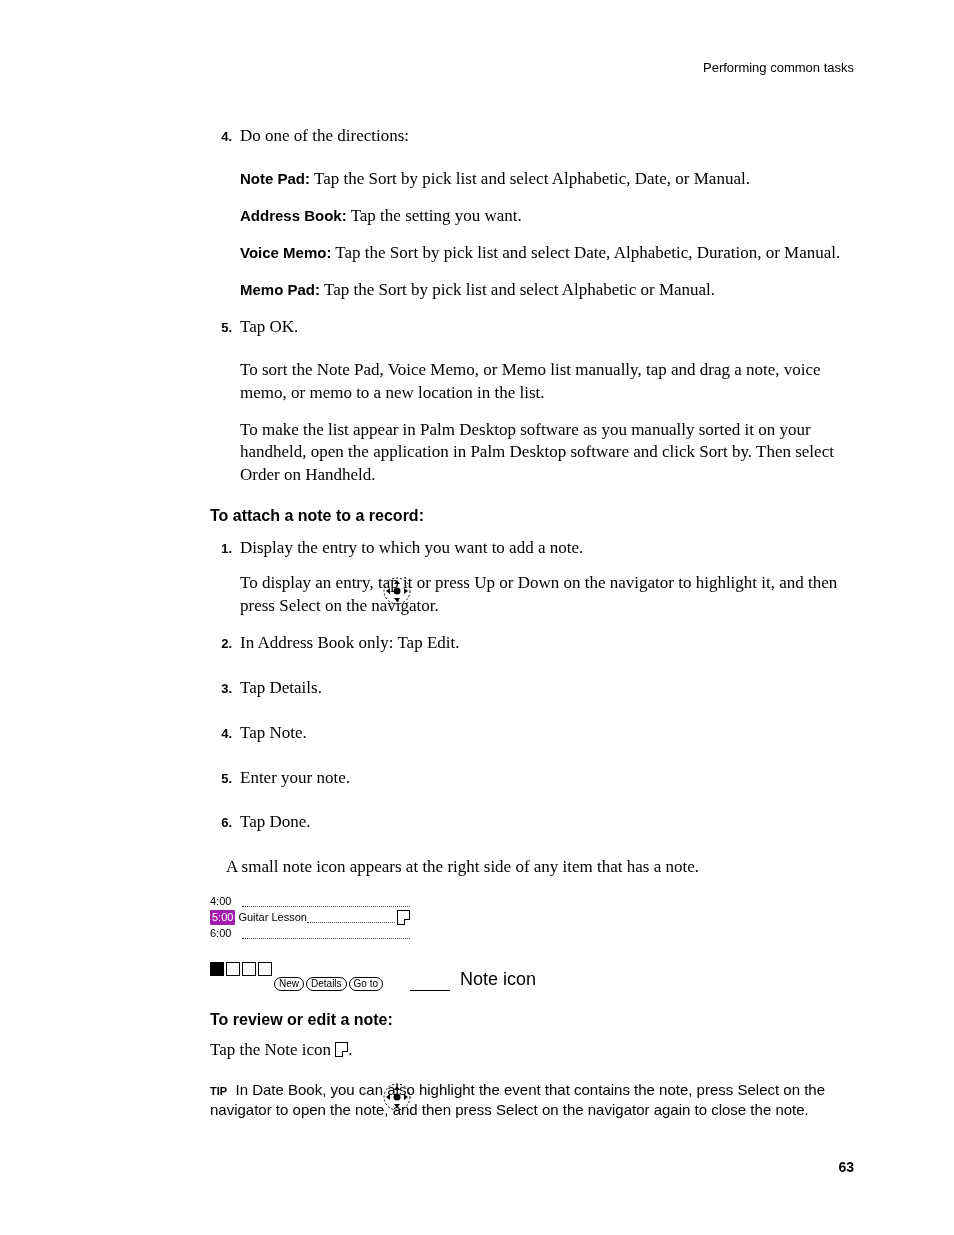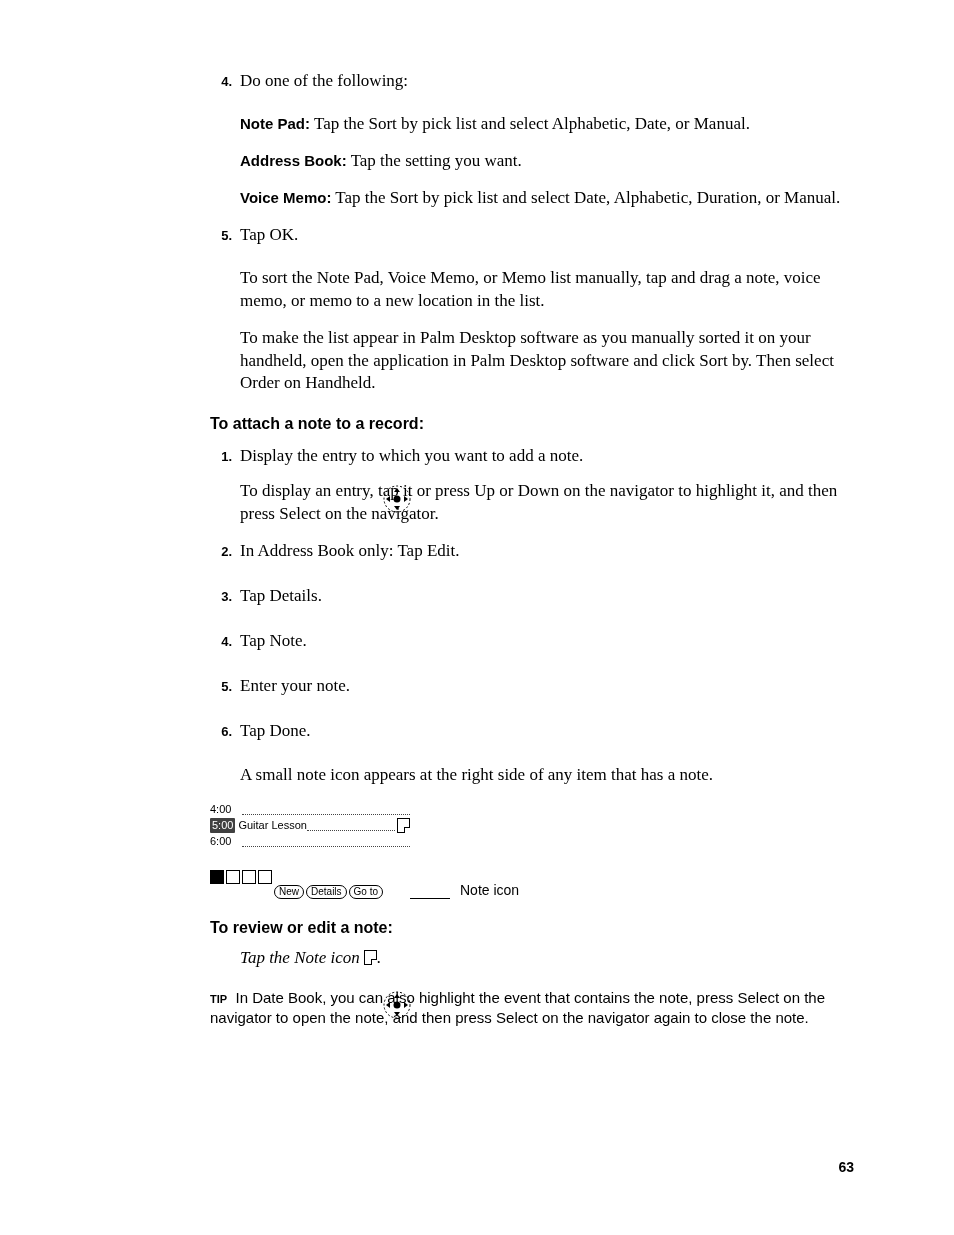--- a/index.html
+++ b/index.html
@@ -84,21 +84,21 @@
     font-size: 15px;
     line-height: 1.35;
   }
   .figure {
     margin: 6px 0 18px 0;
     display: flex;
     align-items: flex-end;
   }
   .figure-note-label {
     font-family: Arial, Helvetica, sans-serif;
-    font-size: 14px;
+    font-size: 18px;
     margin-left: 10px;
   }
   .page-num {
     position: absolute;
     bottom: 60px;
     right: 100px;
     font-family: Arial, Helvetica, sans-serif;
     font-weight: bold;
     font-size: 14px;
     margin-left: 28px;
@@ -124,21 +124,21 @@
     font-family: Arial, Helvetica, sans-serif;
     font-size: 11px;
   }
   .palm-row {
     display: flex;
     align-items: center;
     height: 16px;
   }
   .palm-time { width: 32px; }
   .palm-time.sel {
-    background: #404040; color: #fff;
+    background: #a21caf; color: #fff;
     padding: 0 2px; border-radius: 1px;
     width: auto; margin-right: 3px;
   }
   .palm-line {
     flex: 1;
     border-bottom: 1px dotted #444;
     height: 10px;
   }
   .palm-toolbar {
     display: flex; gap: 2px;
@@ -160,38 +160,42 @@
   .palm-square.filled { background: #000; }
   .palm-connector {
     width: 40px; height: 1px; background: #000;
   }
 </style>
 </head>
 <body>
 
 <div class="page">
 
+  <div class="running-head">Performing common tasks</div>
 
   <div class="content">
 
     <div class="ol-item">
       <div class="ol-num">4.</div>
       <div class="ol-body">
-        <p>Do one of the following:</p>
+        <p>Do one of the directions:</p>
       </div>
     </div>
     <div class="sub-block">
       <p>
         <span class="def-label">Note Pad:</span><span> Tap the Sort by pick list and select Alphabetic, Date, or Manual.</span>
       </p>
       <p>
         <span class="def-label">Address Book:</span><span> Tap the setting you want.</span>
       </p>
       <p>
         <span class="def-label">Voice Memo:</span><span> Tap the Sort by pick list and select Date, Alphabetic, Duration, or Manual.</span>
+      </p>
+      <p>
+        <span class="def-label">Memo Pad:</span><span> Tap the Sort by pick list and select Alphabetic or Manual.</span>
       </p>
     </div>
 
     <div class="ol-item">
       <div class="ol-num">5.</div>
       <div class="ol-body">
         <p>Tap OK.</p>
       </div>
     </div>
     <div class="sub-block">
@@ -246,21 +250,21 @@
           <p>Enter your note.</p>
         </div>
     </div>
     <div class="ol-item">
       <div class="ol-num">6.</div>
       <div class="ol-body">
           <p>Tap Done.</p>
         </div>
     </div>
 
-    <p class="para" style="margin-left:30px; margin-top:10px;">A small note icon appears at the right side of any item that has a note.</p>
+    <p class="para" style="margin-left:16px; margin-top:10px;">A small note icon appears at the right side of any item that has a note.</p>
 
     <div class="figure">
       <div class="palm-screen">
         <div class="palm-row">
           <span class="palm-time">4:00</span>
           <span class="palm-line"></span>
         </div>
         <div class="palm-row">
           <span class="palm-time sel">5:00</span>
           <span>Guitar Lesson</span>
@@ -279,21 +283,21 @@
           <div class="palm-btn">New</div>
           <div class="palm-btn">Details</div>
           <div class="palm-btn">Go to</div>
         </div>
       </div>
       <div class="palm-connector"></div>
       <div class="figure-note-label">Note icon</div>
     </div>
 
     <div class="subheading">To review or edit a note:</div>
-    <p class="para" style="margin-left:30px;font-style:italic;">
+    <p class="para" style="">
       <span>Tap the Note icon </span><span class="note-glyph"></span><span>.</span>
     </p>
 
     <div style="position:relative; margin-top:18px;">
       <svg class="margin-icon" style="margin-top:2px;" viewBox="0 0 30 30">
         <circle cx="15" cy="15" r="13" fill="none" stroke="#000" stroke-width="1" stroke-dasharray="2,2"></circle>
         <circle cx="15" cy="15" r="3.5" fill="#000"></circle>
         <polygon points="15,4 12,8 18,8" fill="#000"></polygon>
         <polygon points="15,26 12,22 18,22" fill="#000"></polygon>
         <polygon points="4,15 8,12 8,18" fill="#000"></polygon>

